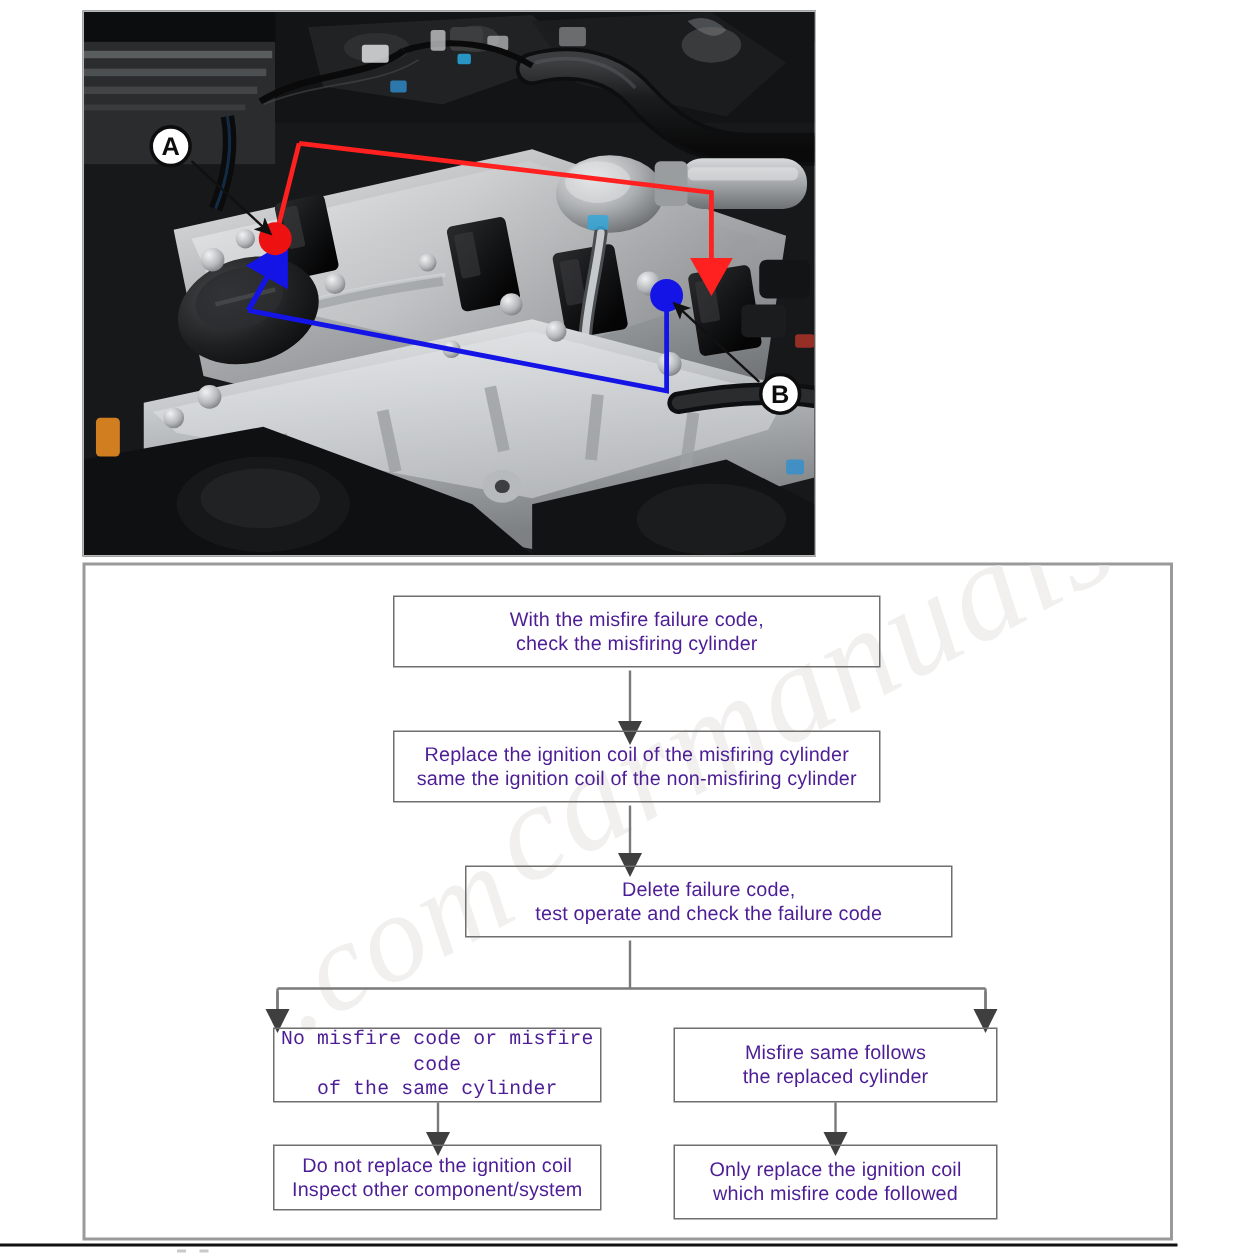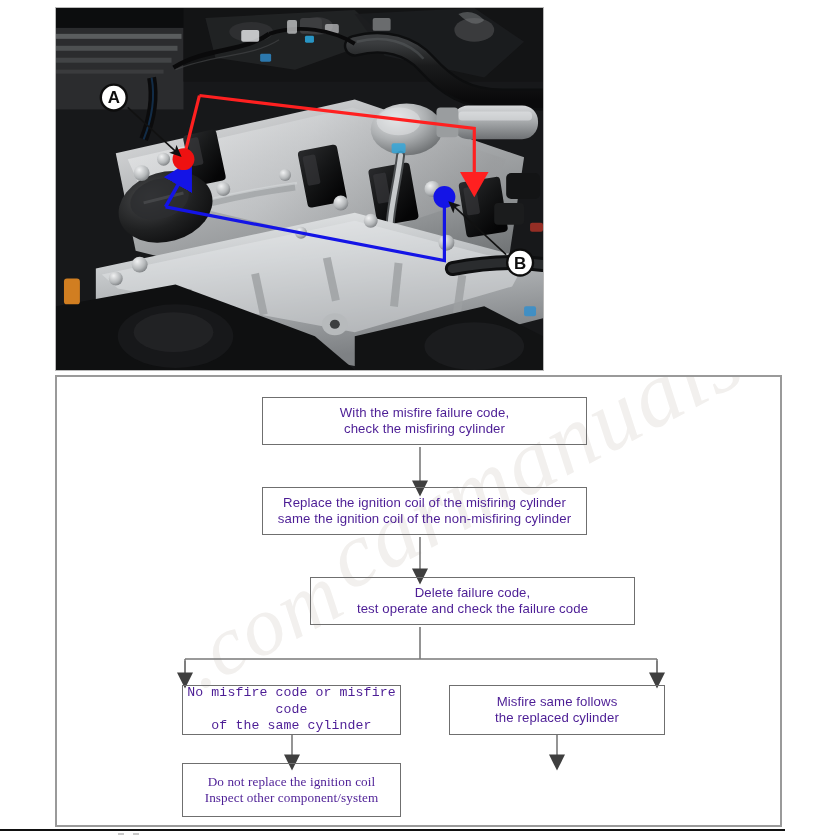--- a/index.html
+++ b/index.html
@@ -379,20 +379,22 @@
 
   <div class="fbox" style="left:205px; top:200px; width:325px; height:48px;margin-left:48px;">Delete failure code,
 test operate and check the  failure code</div>
 
   <div class="fbox" style="left:125px; top:308px; width:219px; height:50px;font-family:Liberation Mono, monospace;">No misfire code or misfire code
 of the same cylinder</div>
 
   <div class="fbox" style="left:392px; top:308px; width:216px; height:50px;">Misfire same follows
 the replaced cylinder</div>
 
-  <div class="fbox" style="left:125px; top:386px; width:219px; height:54px;font-family:Liberation Serif, serif;">Do not replace the ignition coil
+  <div class="fbox" style="left:125px; top:386px; width:219px; height:44px;">Do not replace the ignition coil
 Inspect other component/system</div>
 
+  <div class="fbox" style="left:392px; top:386px; width:216px; height:50px;">Only replace the ignition coil
+which misfire code followed</div>
 </div>
 
 <div id="bottom-rule"></div>
 <div class="crumb" style="left:118px;"></div>
 <div class="crumb" style="left:133px;"></div>
 
 </body></html>

